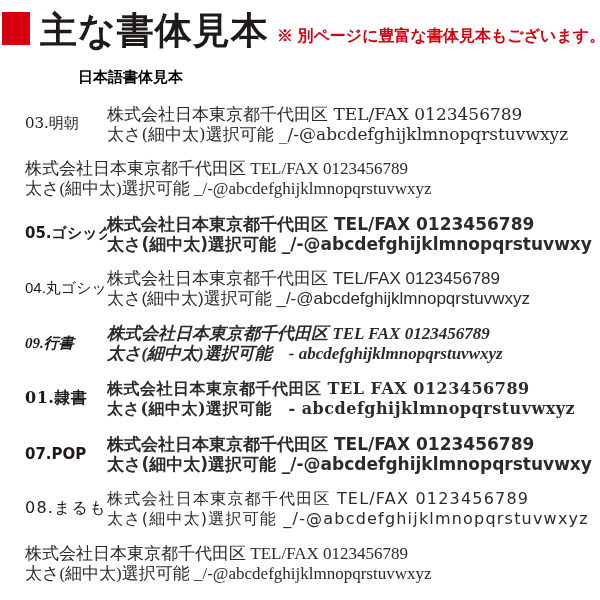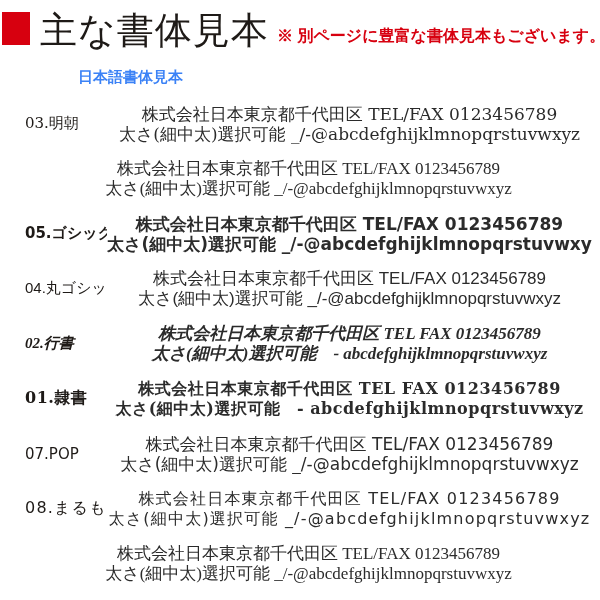--- a/index.html
+++ b/index.html
@@ -13,35 +13,35 @@
   }
 
   
   .accent-square {
     position: absolute; left: 2px; top: 12px;
     width: 28px; height: 33px;
     background: #d7000f;
   }
   .page-title {
     position: absolute; left: 40px; top: 6px;
-    font-size: 37px; font-weight: 400; letter-spacing: 1px;
+    font-size: 37px; font-weight: 700; letter-spacing: 1px;
     color: #1e1a17;
     font-family: "DejaVu Sans", sans-serif;
     white-space: nowrap;
   }
   .page-note {
     position: absolute; left: 277px; top: 26px;
     font-size: 16px; font-weight: 700;
     color: #d7000f;
     white-space: nowrap;
   }
   .section-label {
     position: absolute; left: 78px; top: 68px;
     font-size: 15px; font-weight: 700;
-    color: #3b82f6;
+    color: #000000;
   }
 
   
   .rows {
     position: absolute; left: 25px; top: 96px; right: 8px;
   }
   .sample-row {
     height: 55px;
     display: flex;
     align-items: center;
@@ -53,31 +53,30 @@
     color: #1e1a17;
     white-space: nowrap;
     overflow: hidden;
   }
   .sample-text { flex: 1 1 auto; overflow: hidden; }
   .sample-line {
     font-size: 17px;
     line-height: 20px;
     white-space: pre;
     color: #2b2b2b;
-    text-align: center;
   }
 
   
   .f-mincho     { font-family: "DejaVu Serif", serif; }
   .f-kaisho     { font-family: "Liberation Serif", serif; }
   .f-gothic     { font-family: "DejaVu Sans", sans-serif; font-weight: 600; }
   .f-marugothic { font-family: "Liberation Sans", sans-serif; font-weight: 500; }
   .f-gyosho     { font-family: "Liberation Serif", serif; font-style: italic; font-weight: 700; }
   .f-reisho     { font-family: "DejaVu Serif", serif; font-weight: 700; letter-spacing: 0.5px; font-size: 16px; }
-  .f-pop        { font-family: "DejaVu Sans", sans-serif; font-weight: 400; }
+  .f-pop        { font-family: "DejaVu Sans", sans-serif; font-weight: 700; }
   .f-marumoji   { font-family: "DejaVu Sans", sans-serif; letter-spacing: 1.2px; font-size: 16px; }
   .f-kyokasho   { font-family: "Liberation Serif", serif; font-weight: 500; }
 </style>
 </head>
 <body>
 
 <div class="accent-square"></div>
 <div class="page-title">主な書体見本</div>
 <div class="page-note">※ 別ページに豊富な書体見本もございます。</div>
 <div class="section-label">日本語書体見本</div>
@@ -109,21 +108,21 @@
 
   <div class="sample-row">
     <div class="sample-label f-marugothic">04.丸ゴシック</div>
     <div class="sample-text">
       <div class="sample-line f-marugothic">株式会社日本東京都千代田区 TEL/FAX 0123456789</div>
       <div class="sample-line f-marugothic">太さ(細中太)選択可能 _/-@abcdefghijklmnopqrstuvwxyz</div>
     </div>
   </div>
 
   <div class="sample-row">
-    <div class="sample-label f-gyosho">02.行書</div>
+    <div class="sample-label f-gyosho">09.行書</div>
     <div class="sample-text">
       <div class="sample-line f-gyosho">株式会社日本東京都千代田区 TEL FAX 0123456789</div>
       <div class="sample-line f-gyosho">太さ(細中太)選択可能　- abcdefghijklmnopqrstuvwxyz</div>
     </div>
   </div>
 
   <div class="sample-row">
     <div class="sample-label f-reisho">01.隷書</div>
     <div class="sample-text">
       <div class="sample-line f-reisho">株式会社日本東京都千代田区 TEL FAX 0123456789</div>

